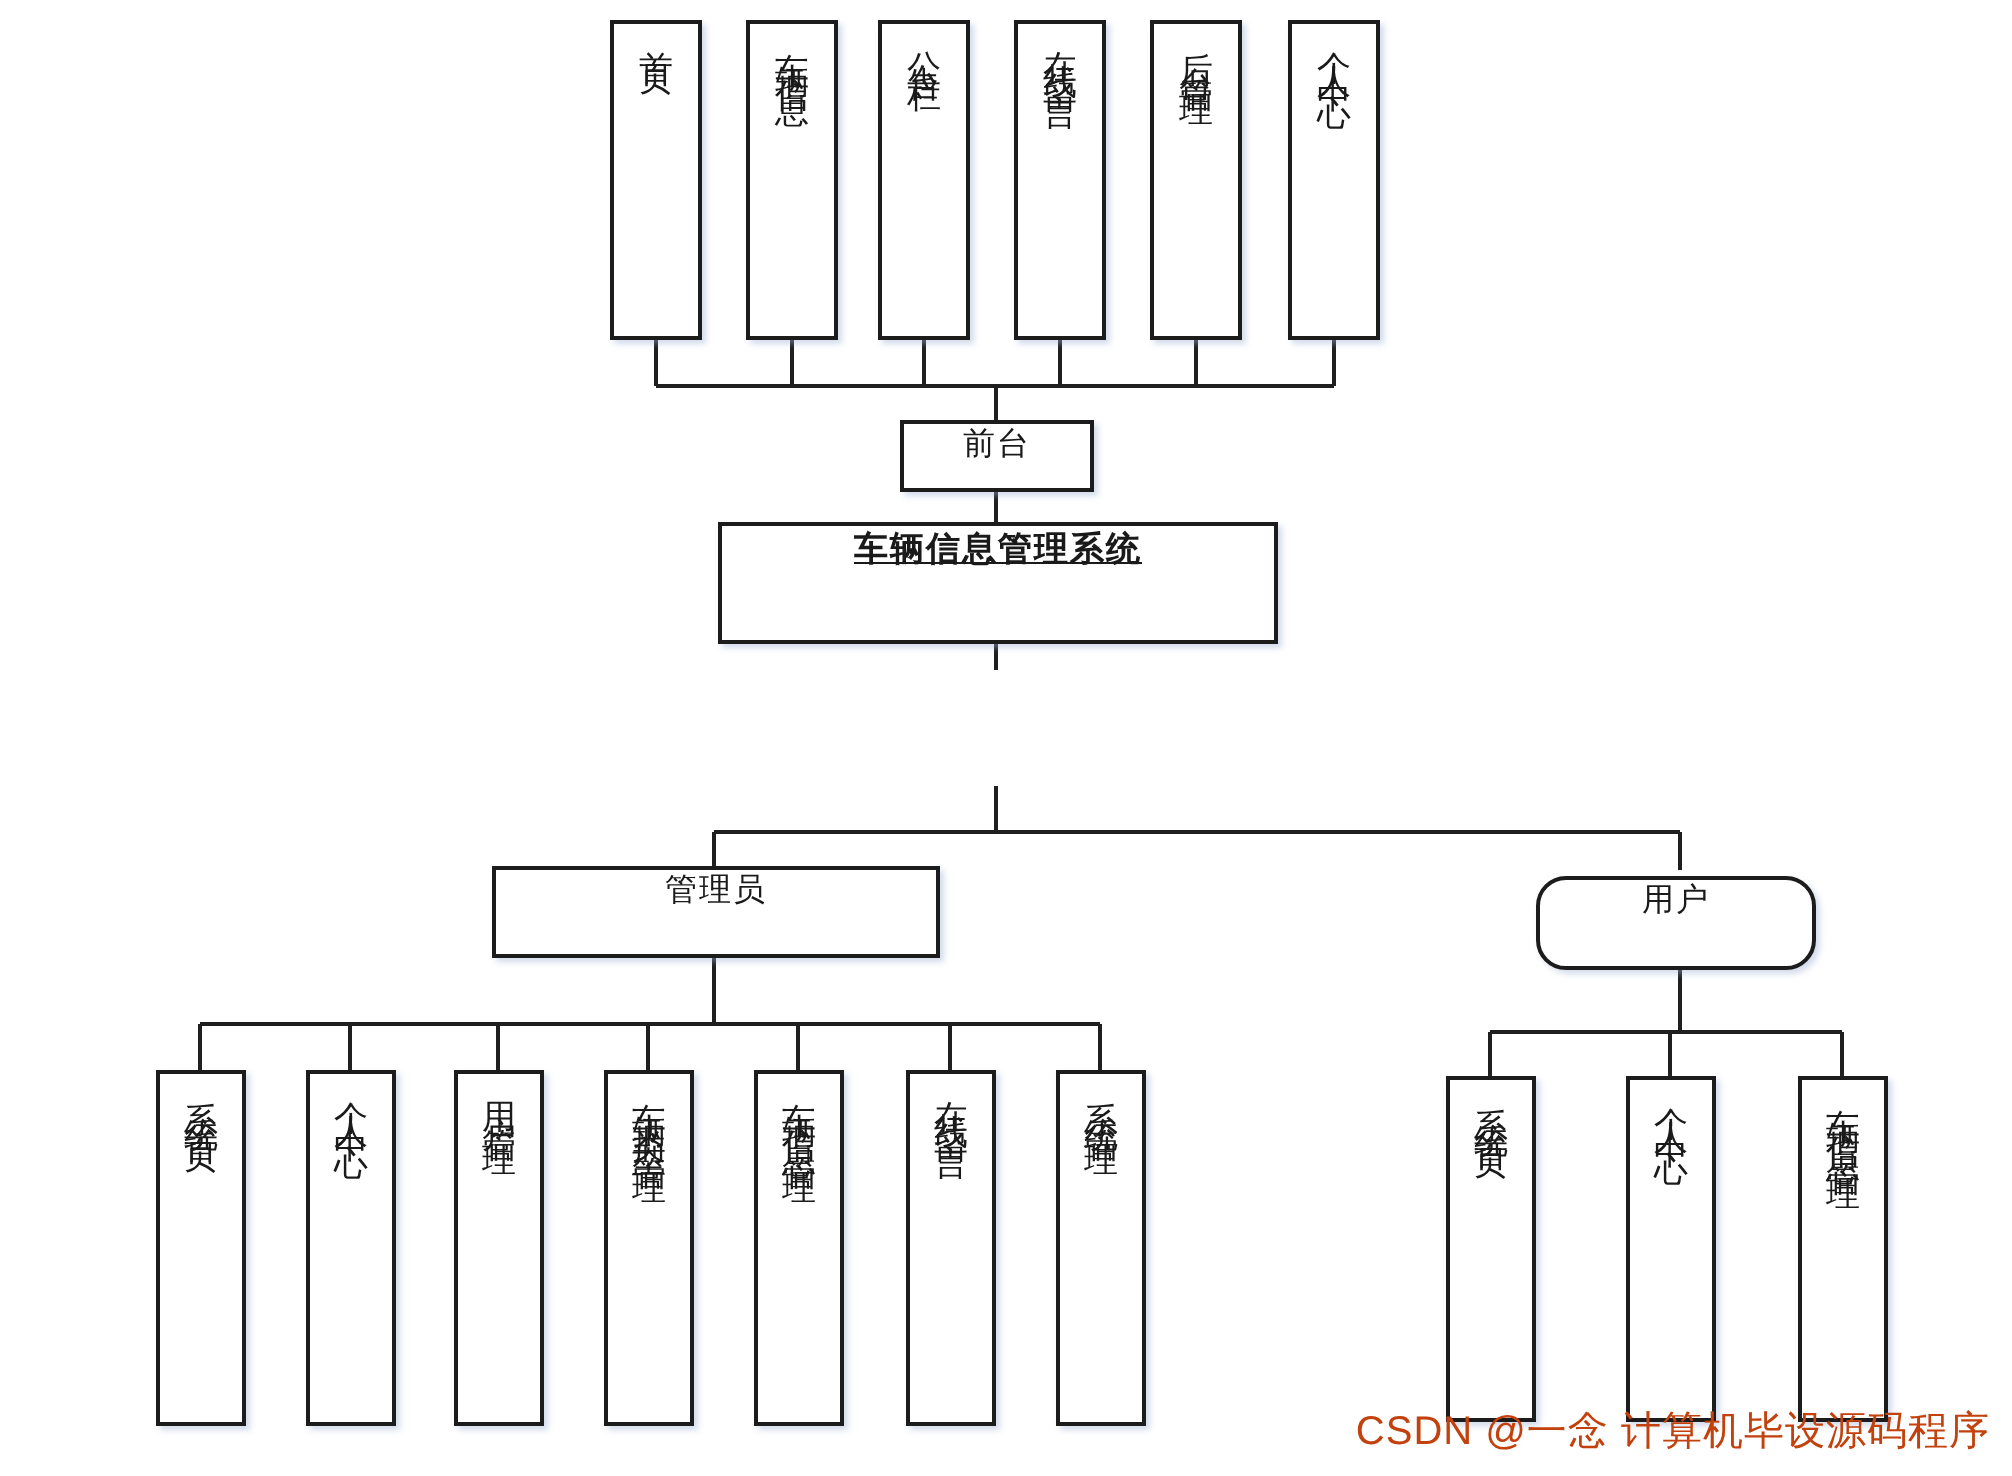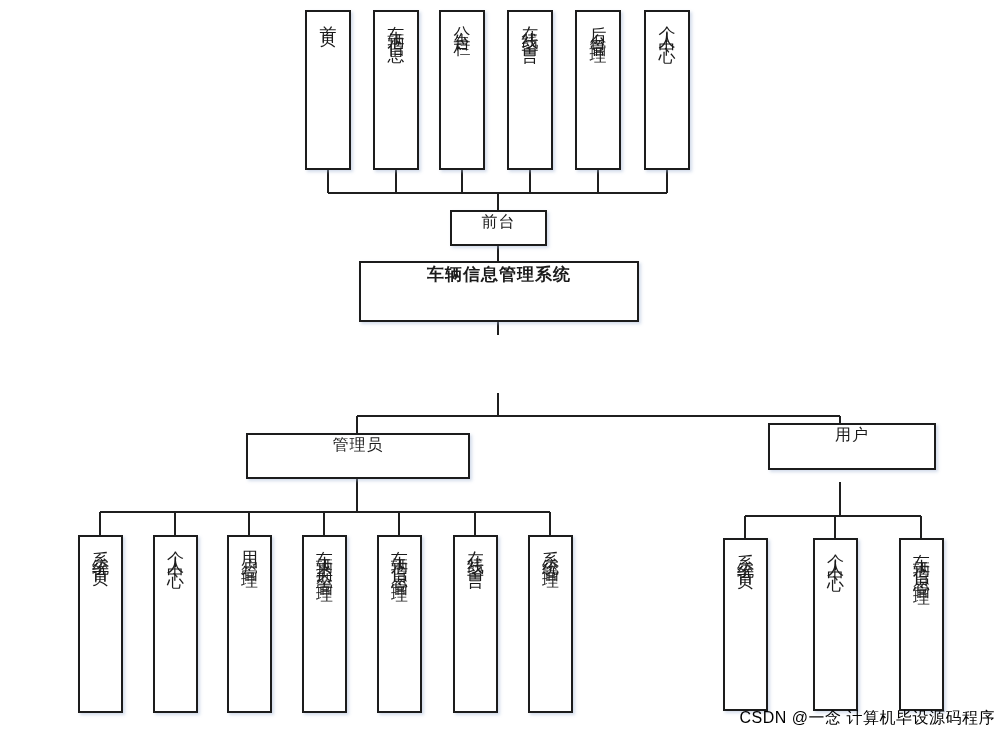--- a/index.html
+++ b/index.html
@@ -29,34 +29,35 @@
   .hlabel {
     font-size: 16px;
     letter-spacing: 1px;
     white-space: nowrap;
   }
   .title-label {
     font-size: 17px;
     font-weight: bold;
     letter-spacing: 1px;
     white-space: nowrap;
+    text-decoration: underline;
   }
   .vtext {
     writing-mode: vertical-rl;
     text-orientation: upright;
     font-size: 17px;
     letter-spacing: 7px;
     line-height: 1;
   }
   .watermark {
     position: absolute;
     right: 11px;
     bottom: 9px;
-    font-size: 16px;
-    color: #000000;
+    font-size: 20px;
+    color: #c2410c;
     letter-spacing: 0.5px;
     white-space: nowrap;
     margin-left: 20px;
   }
 </style>
 </head>
 <body>
 
 <div class="canvas">
 
@@ -103,21 +104,21 @@
   <div class="node" style="left:450px;top:210px;width:97px;height:36px;">
     <span class="hlabel">前台</span>
   </div>
   <div class="node" style="left:359px;top:261px;width:280px;height:61px;">
     <span class="title-label">车辆信息管理系统</span>
   </div>
 
   <div class="node" style="left:246px;top:433px;width:224px;height:46px;">
     <span class="hlabel">管理员</span>
   </div>
-  <div class="node" style="left:768px;top:423px;width:168px;height:47px;">
+  <div class="node" style="left:768px;top:438px;width:140px;height:47px;border-radius:15px;">
     <span class="hlabel">用户</span>
   </div>
 
   <div class="node" style="left:78px;top:535px;width:45px;height:178px;">
     <span class="vtext">系统首页</span>
   </div>
   <div class="node" style="left:153px;top:535px;width:45px;height:178px;">
     <span class="vtext">个人中心</span>
   </div>
   <div class="node" style="left:227px;top:535px;width:45px;height:178px;">

